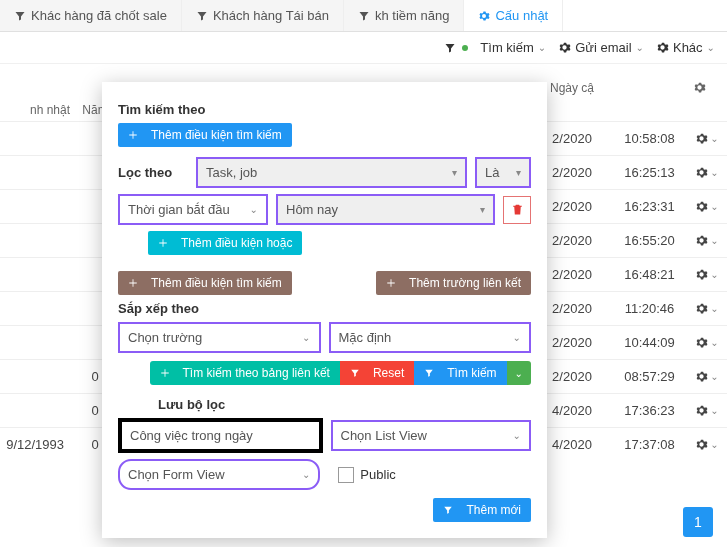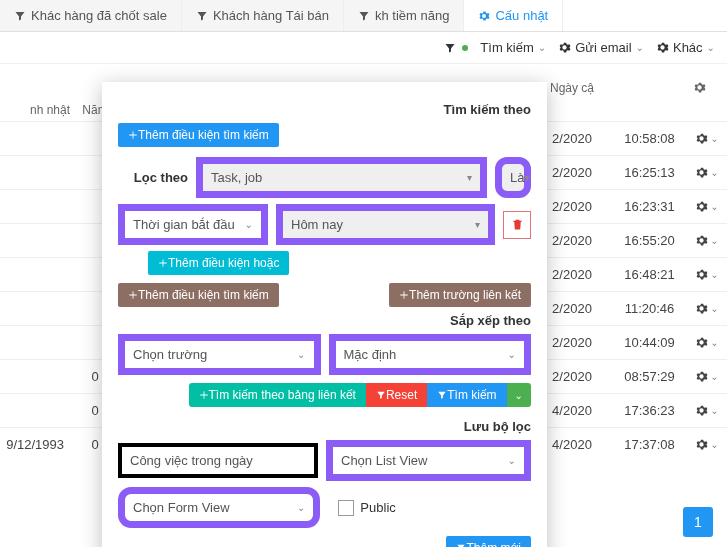--- a/index.html
+++ b/index.html
@@ -25,31 +25,31 @@
   .col-tho { width:60px;}
   .col-spacer { flex: 1; }
   .col-date { width: 80px; text-align: center; }
   .col-time { width: 75px; text-align: center; }
   .col-gear { width: 40px; text-align: center; }
   .row { display: flex; align-items: center; height: 34px; border-top: 1px solid #eee; font-size: 13px; color: #444; }
   .gear-dd { display:flex; align-items:center; gap:2px; justify-content:center;}
   
   
   .panel { position: absolute; top: 82px; left: 102px; width: 445px; background: #fff; box-shadow: 0 4px 20px rgba(0,0,0,0.25); z-index: 10; padding: 14px 16px 16px; }
-  .panel h4 { font-size: 13px; font-weight: bold; color: #333; margin: 6px 0 6px; text-align: right; }
-  .btn { padding: 5px 10px; border: none; font-size: 12px; cursor: pointer; display: inline-flex; align-items: center; gap: 0; border-radius:2px;}
+  .panel h4 { font-size: 13px; font-weight: bold; color: #333; margin: 6px 0 6px; }
+  .btn { padding: 5px 10px; border: none; font-size: 12px; cursor: pointer; display: inline-flex; align-items: center; gap: 13px; border-radius:2px;}
   .btn-blue { background: #2196F3; color: #fff; }
   .btn-cyan { background: #00BCD4; color: #fff; }
   .btn-brown { background: #8D6E63; color: #fff; }
   .btn-teal { background: #00BFA5; color: #fff; }
   .btn-red { background: #f44336; color: #fff; }
   .btn-green { background: #4CAF50; color: #fff; }
   
   .row-flex { display: flex; gap: 8px; margin: 6px 0; align-items: center; }
-  .select { flex: 1; border: 7px solid #8b5cf6; padding: 6px 8px; background: #fff; display: flex; justify-content: space-between; align-items: center; font-size: 13px; color: #555; cursor:pointer;}
+  .select { flex: 1; border: 2px solid #8b5cf6; padding: 6px 8px; background: #fff; display: flex; justify-content: space-between; align-items: center; font-size: 13px; color: #555; cursor:pointer;}
   .select.small { flex: 0 0 auto; }
   .select.native { background:#efefef; }
   .chev { color: #888; font-size: 10px; }
   .trash-box { border:1px solid #e57373; color:#e53935; width:28px; height:28px; display:flex; align-items:center; justify-content:center; cursor:pointer;}
   
   .input { flex:1; border:4px solid #000000; padding:6px 8px; font-size:13px; color:#555;}
   .checkbox-wrap { display:flex; align-items:flex-start; gap:6px;}
   .checkbox { width:16px; height:16px; border:1px solid #999;}
   
   .actions-row { display:flex; justify-content:flex-end; gap:0; margin-top:8px;}
@@ -303,21 +303,21 @@
       </svg>
     <span>Thêm điều kiện tìm kiếm</span>
   </button>
 
   <div class="row-flex" style="margin-top:10px;">
     <h4 style="flex:0 0 70px;margin:0;">Lọc theo</h4>
     <div class="select native">
       <span>Task, job</span>
       <span class="chev">▾</span>
     </div>
-    <div class="select native small" style="width:36px;border-radius:12px;">
+    <div class="select native small" style="width:56px;">
       <span>Là</span>
       <span class="chev">▾</span>
     </div>
   </div>
 
   <div class="row-flex">
     <div class="select" style="flex:0 0 150px;">
       <span>Thời gian bắt đầu</span>
       <span class="chev">⌄</span>
     </div>
@@ -325,21 +325,21 @@
       <span>Hôm nay</span>
       <span class="chev">▾</span>
     </div>
     <div class="trash-box">
       <svg width="13" height="13" viewBox="0 0 24 24">
           <path fill="#e53935" d="M6 7h12l-1 14H7L6 7zm3-4h6l1 2H8l1-2zM4 5h16v2H4z"></path>
         </svg>
     </div>
   </div>
 
-  <div style="margin:4px 0 8px 30px;">
+  <div style="margin:4px 0 16px 30px;">
     <button class="btn btn-cyan">
       <svg width="10" height="10" viewBox="0 0 24 24">
           <path fill="#fff" d="M11 3h2v8h8v2h-8v8h-2v-8H3v-2h8z"></path>
         </svg>
       <span>Thêm điều kiện hoặc</span>
     </button>
   </div>
 
   <div class="row-flex" style="justify-content:space-between;">
     <button class="btn btn-brown">

